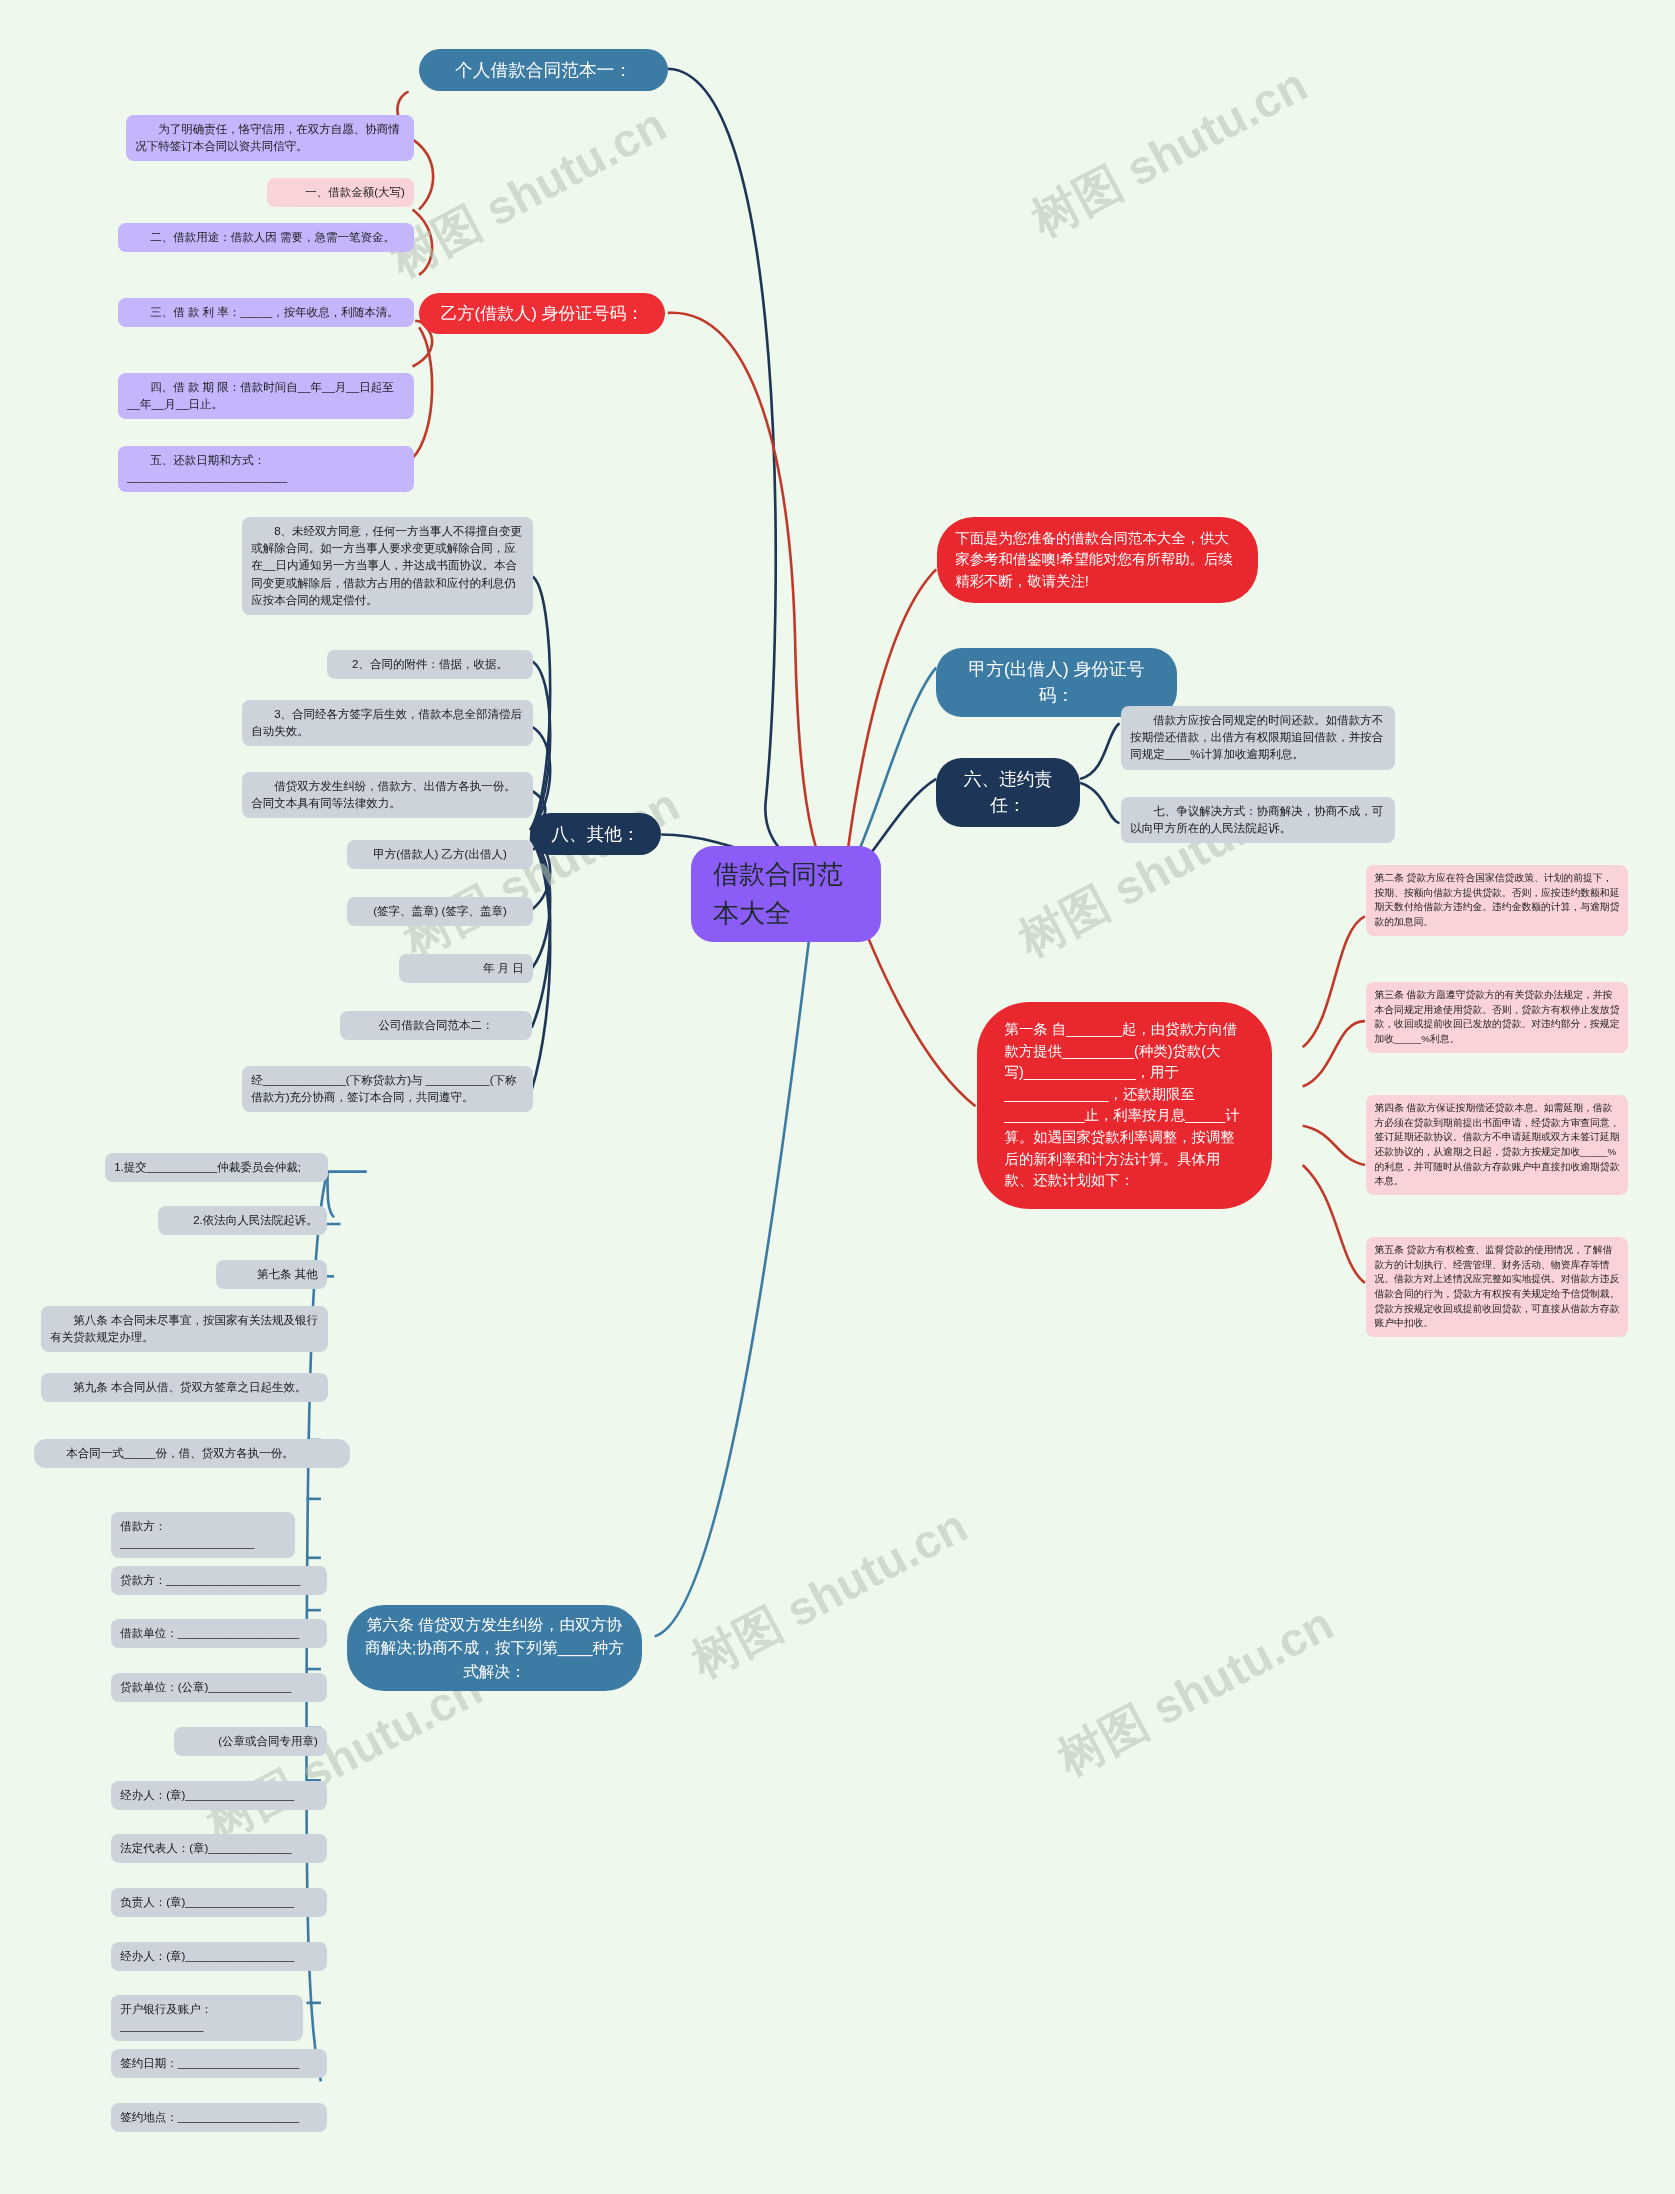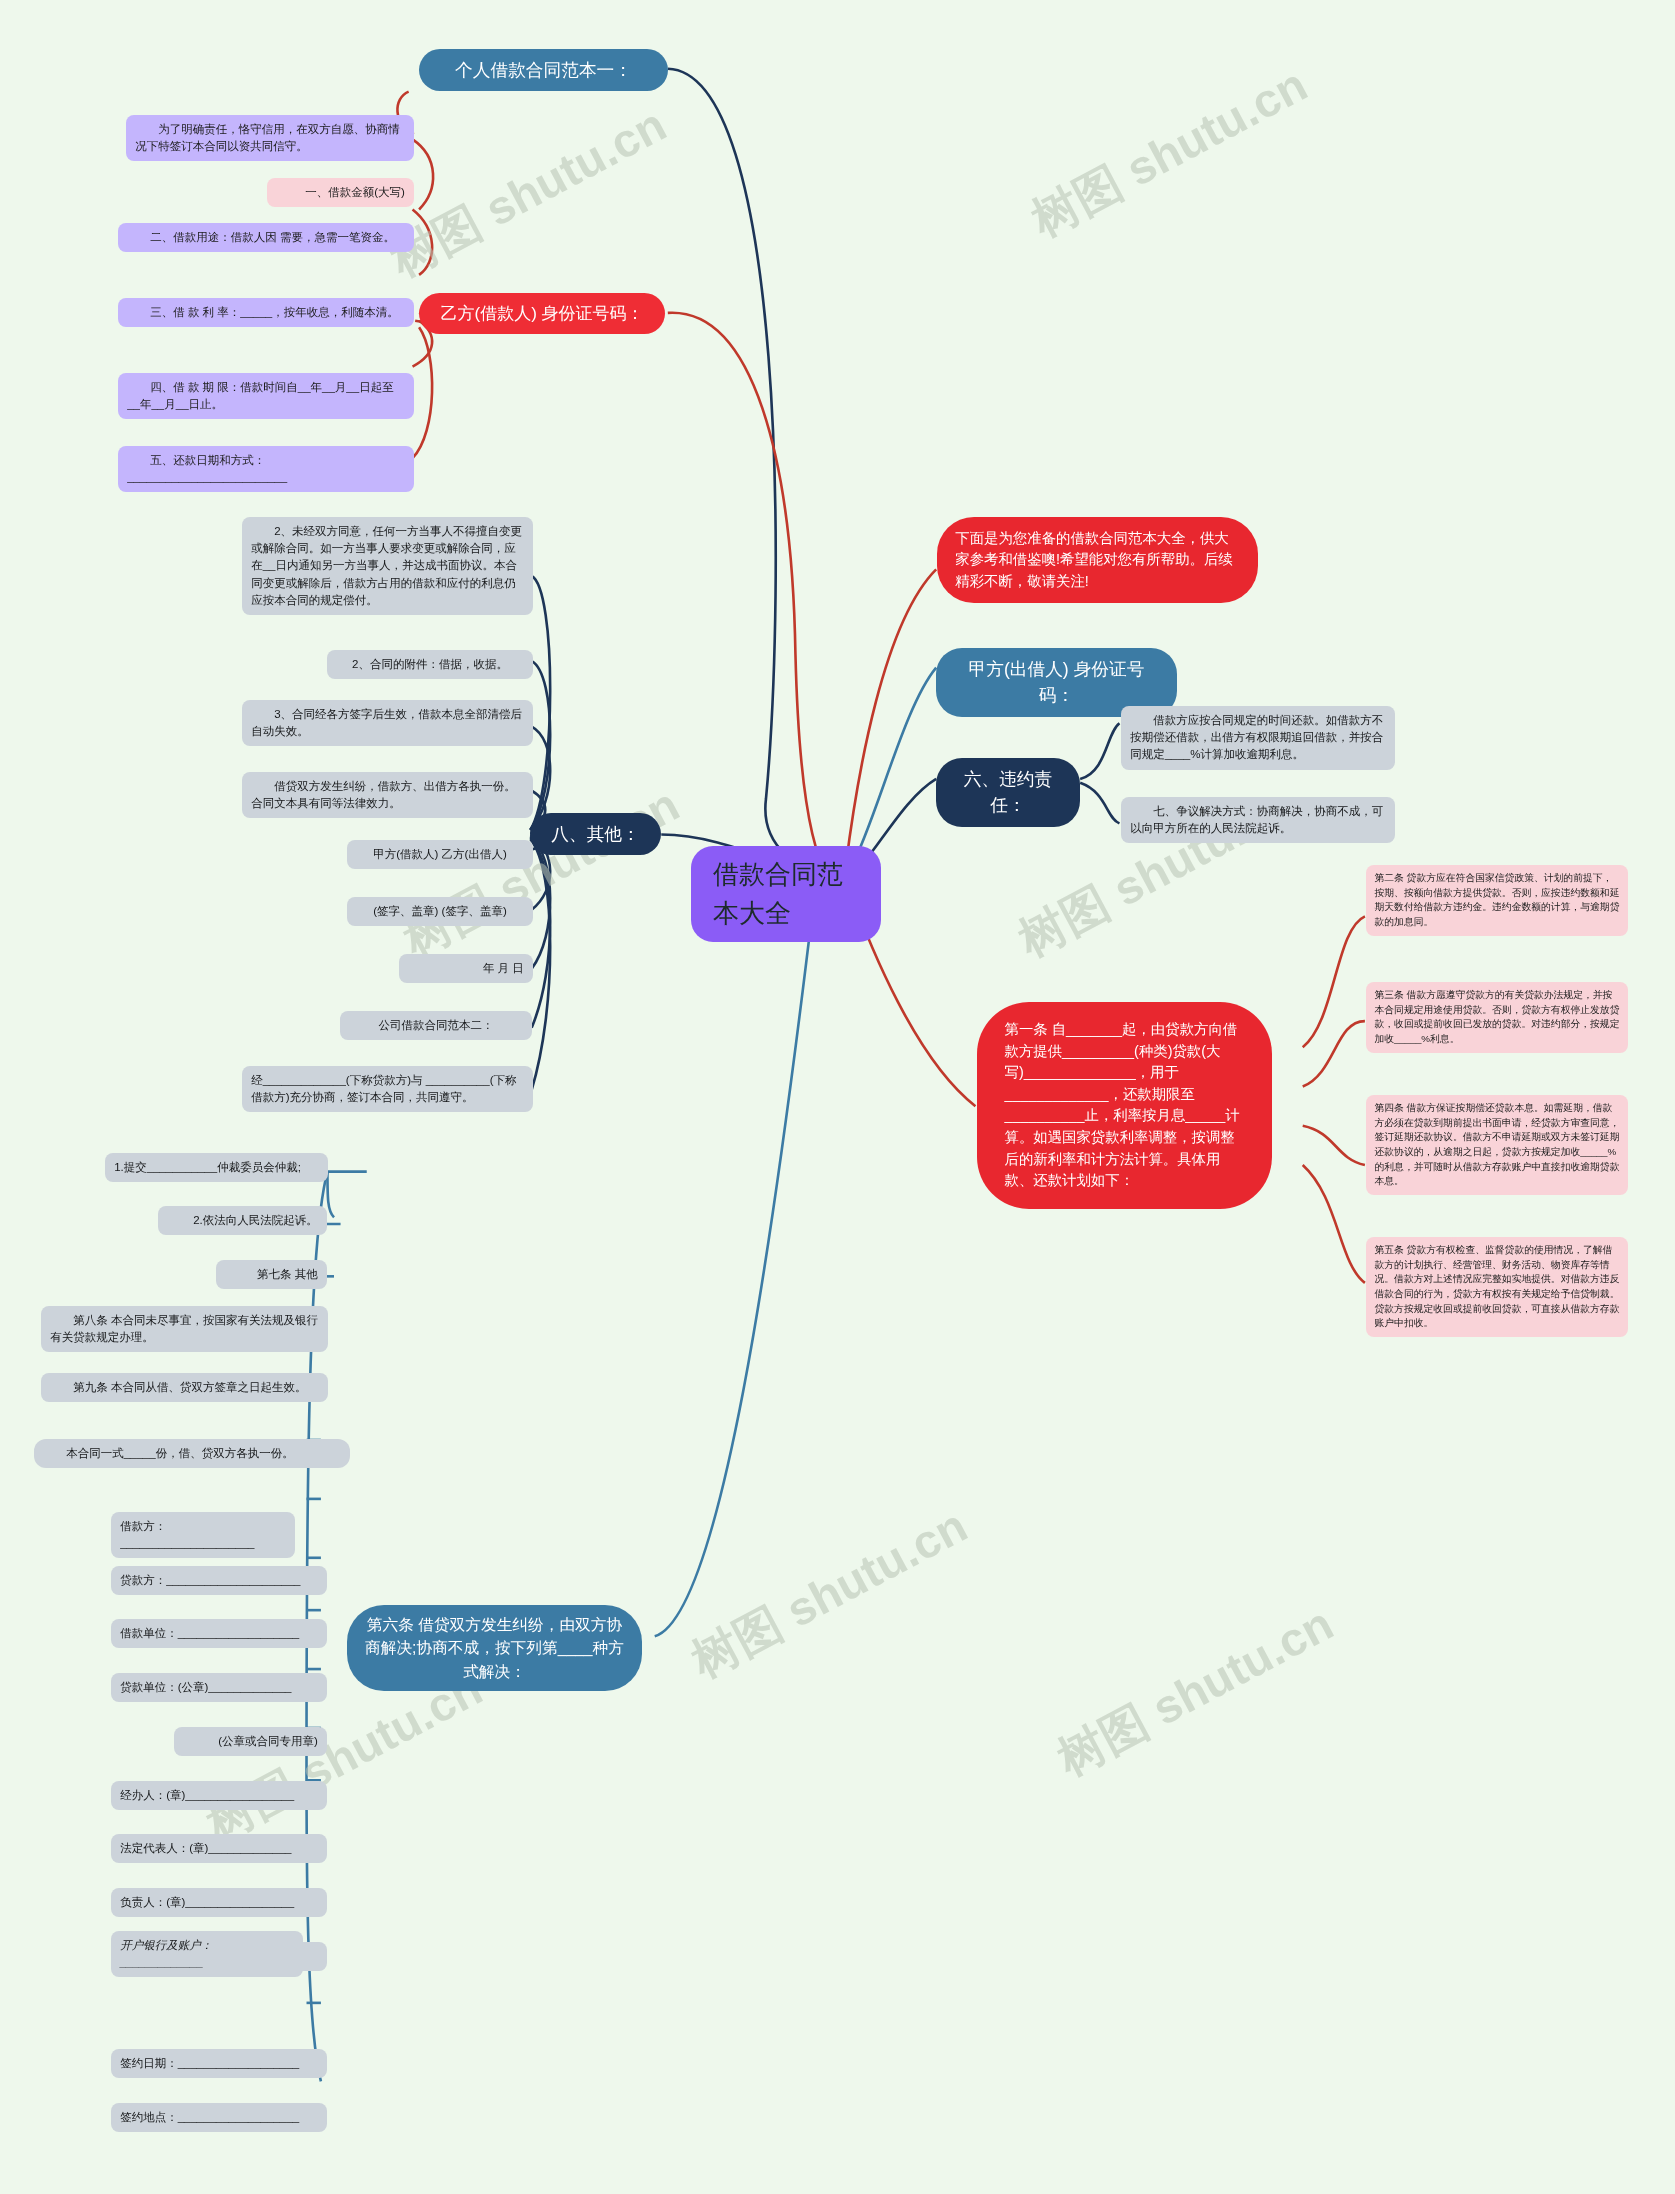--- a/index.html
+++ b/index.html
@@ -195,21 +195,21 @@
 
   <div class="node gray indent" style="left:1121px;top:797px;width:274px;">
     <span>七、争议解决方式：协商解决，协商不成，可以向甲方所在的人民法院起诉。</span>
   </div>
 
   <div class="node navy" style="left:530px;top:813px;width:131px;">
     <span>八、其他：</span>
   </div>
 
   <div class="node gray indent" style="left:242px;top:517px;width:291px;">
-    <span>2、未经双方同意，任何一方当事人不得擅自变更或解除合同。如一方当事人要求变更或解除合同，应在__日内通知另一方当事人，并达成书面协议。本合同变更或解除后，借款方占用的借款和应付的利息仍应按本合同的规定偿付。</span>
+    <span>8、未经双方同意，任何一方当事人不得擅自变更或解除合同。如一方当事人要求变更或解除合同，应在__日内通知另一方当事人，并达成书面协议。本合同变更或解除后，借款方占用的借款和应付的利息仍应按本合同的规定偿付。</span>
   </div>
 
   <div class="node gray-c" style="left:327px;top:650px;width:206px;">
     <span>2、合同的附件：借据，收据。</span>
   </div>
 
   <div class="node gray indent" style="left:242px;top:700px;width:291px;">
     <span>3、合同经各方签字后生效，借款本息全部清偿后自动失效。</span>
   </div>
 
@@ -305,21 +305,21 @@
   </div>
   <div class="node gray" style="left:111px;top:1834px;width:216px;">
     <span>法定代表人：(章)_____________</span>
   </div>
   <div class="node gray" style="left:111px;top:1888px;width:216px;">
     <span>负责人：(章)_________________</span>
   </div>
   <div class="node gray" style="left:111px;top:1942px;width:216px;">
     <span>经办人：(章)_________________</span>
   </div>
-  <div class="node gray" style="left:111px;top:1931px;width:192px;font-style:italic;">
+  <div class="node gray" style="left:111px;top:1995px;width:192px;">
     <span>开户银行及账户：_____________</span>
   </div>
   <div class="node gray" style="left:111px;top:2049px;width:216px;">
     <span>签约日期：___________________</span>
   </div>
   <div class="node gray" style="left:111px;top:2103px;width:216px;">
     <span>签约地点：___________________</span>
   </div>
 
 </div>

